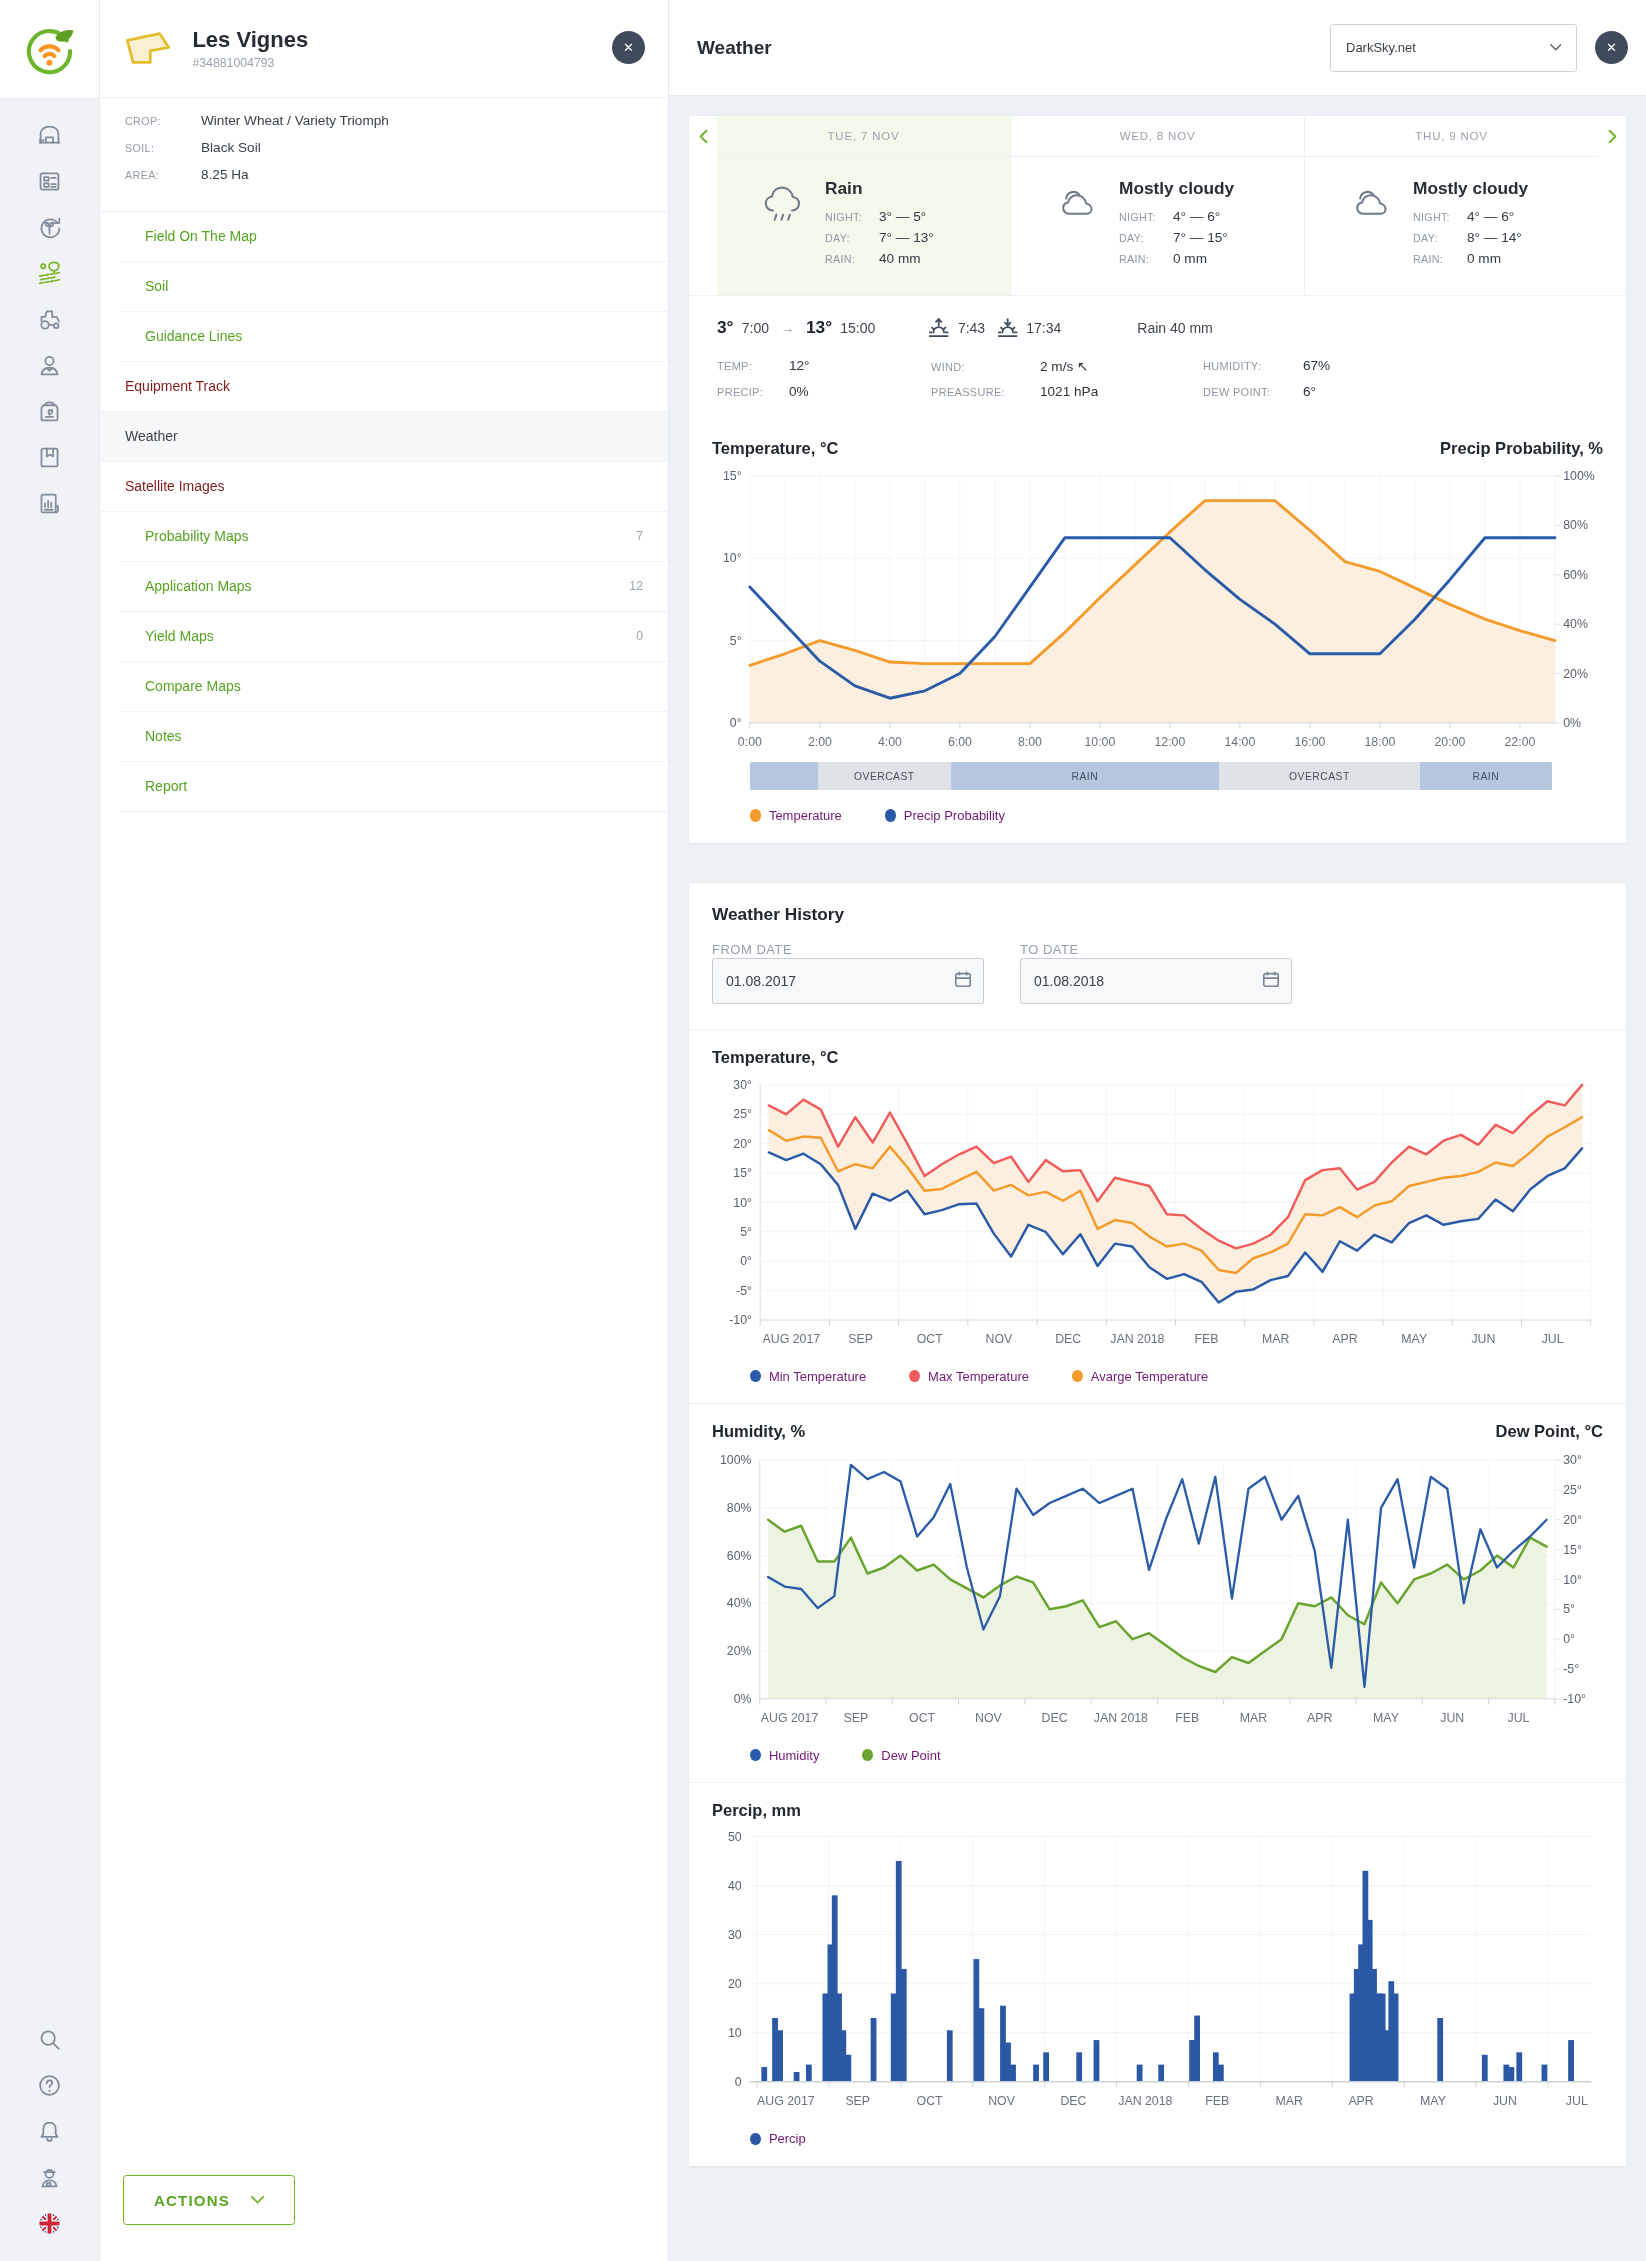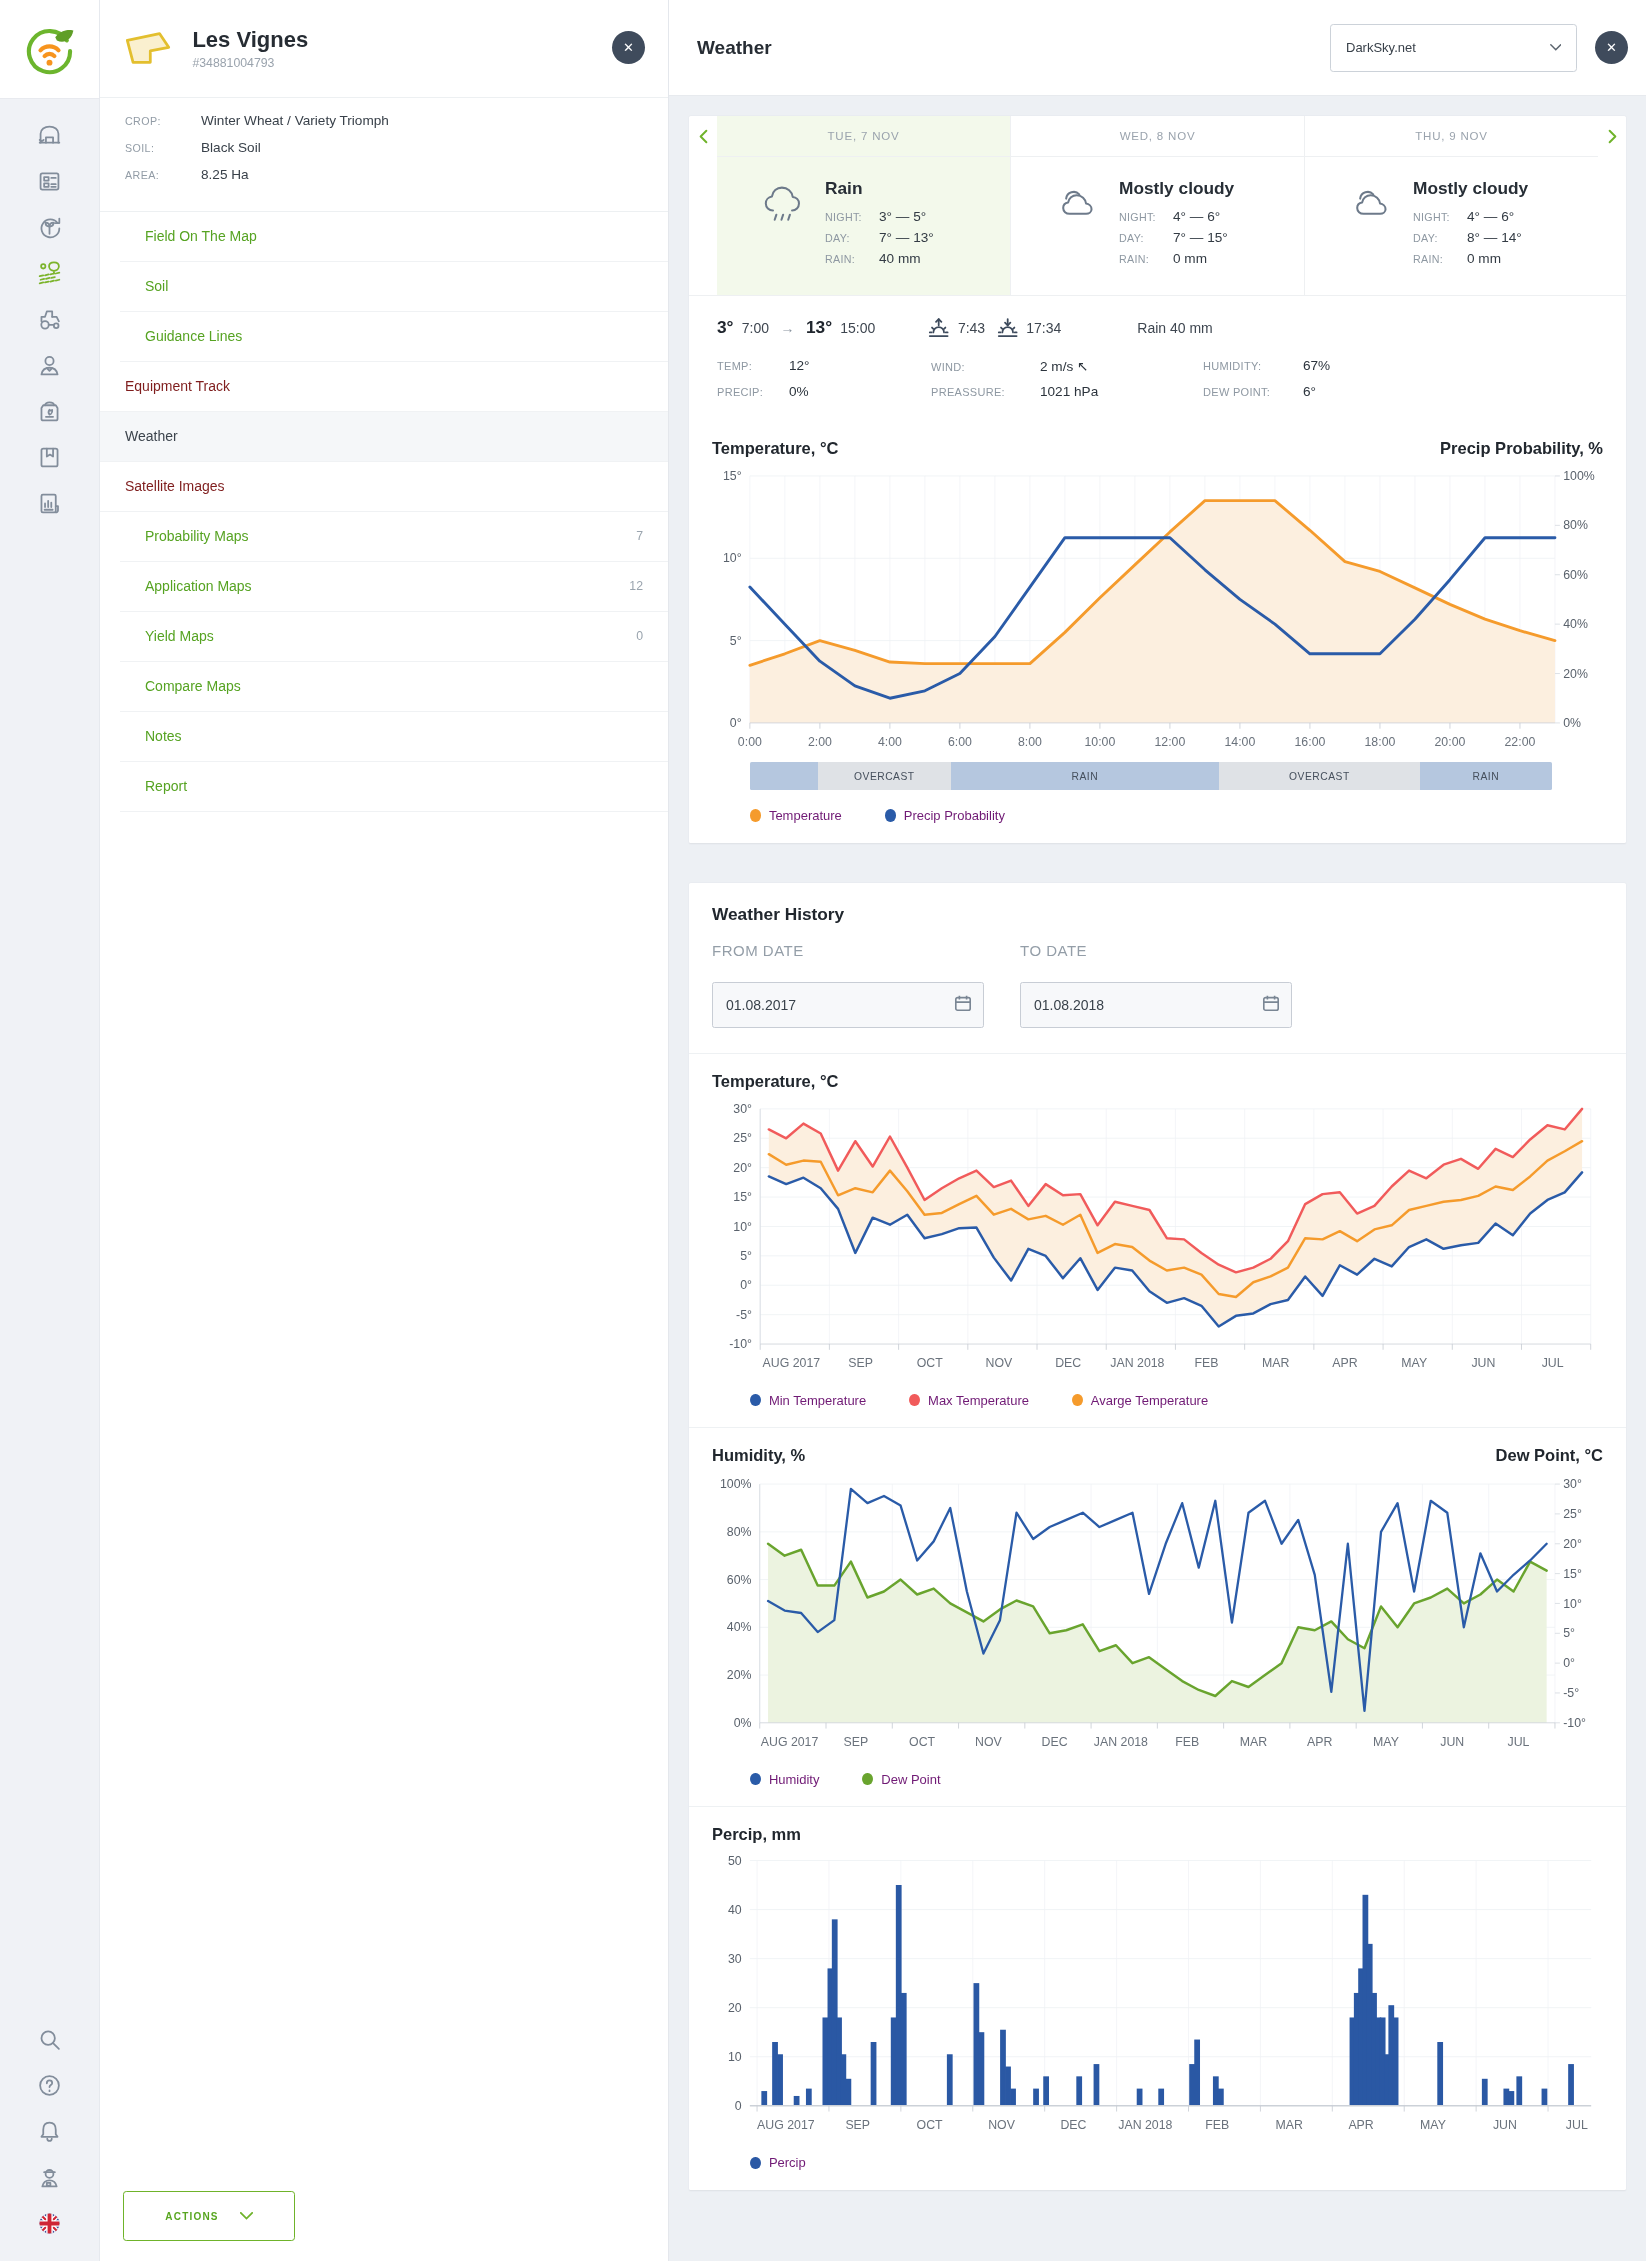--- a/index.html
+++ b/index.html
@@ -27,22 +27,22 @@
   .p-info .row{display:flex;align-items:baseline;height:27px;}
   .p-info .k{width:76px;font-size:10.7px;letter-spacing:0.4px;color:#929ca6;text-transform:uppercase;flex:none;}
   .p-info .v{font-size:13.6px;color:#39414a;}
   .menu{display:flex;flex-direction:column;}
   .mi{height:49px;border-bottom:0.8px solid #f0f2f4;display:flex;align-items:center;justify-content:space-between;
       padding:0 25px;font-size:14px;cursor:pointer;}
   .mi .cnt{color:#9aa4ae;font-size:12.3px;}
   .mi.normal{color:#56a322;margin-left:20px;}
   .mi.disabled{color:#7f1d1d;}
   .mi.active{color:#3c444d;background:#f5f7f9;}
-  .actions{position:absolute;left:23px;bottom:20px;width:170px;height:48px;border:1.2px solid #6fb32a;border-radius:3.3px;
-     color:#58a620;font-size:10px;font-weight:bold;letter-spacing:1.2px;display:flex;align-items:center;justify-content:center;
+  .actions{position:absolute;left:23px;bottom:36px;width:170px;height:48px;border:1.2px solid #6fb32a;border-radius:3.3px;
+     color:#58a620;font-size:15px;font-weight:bold;letter-spacing:1.2px;display:flex;align-items:center;justify-content:center;
      gap:21px;cursor:pointer;background:#fff;}
   
   .main{flex:1;display:flex;flex-direction:column;background:#edf0f4;min-width:0;}
   .topbar{height:95px;flex:none;background:#fff;border-bottom:0.8px solid #e7eaee;display:flex;align-items:center;padding:0 18px 0 28px;}
   .t-title{font-size:19px;font-weight:bold;color:#272d34;}
   .t-right{margin-left:auto;display:flex;align-items:center;gap:18px;}
   .select{width:247px;height:48px;border:0.8px solid #ccd2d9;border-radius:3.3px;background:#fff;display:flex;align-items:center;
      justify-content:space-between;padding:0 15px;font-size:13px;color:#39414a;cursor:pointer;box-sizing:border-box;}
   .card{margin:20px;background:#fff;border-radius:1.6px;box-shadow:0 0.8px 1.6px rgba(40,50,60,.08);}
   
@@ -82,21 +82,21 @@
   .band{display:flex;align-items:center;justify-content:center;font-size:10.3px;letter-spacing:0.5px;color:#454f5c;}
   .band.rain{background:#b5c7df;}
   .band.overcast{background:#dfe2e6;}
   .legend{display:flex;gap:43px;margin:18px 0 6.6px 38px;}
   .leg-item{display:flex;align-items:center;gap:8.2px;font-size:13px;color:#701a75;}
   .leg-dot{width:10.7px;height:12.3px;border-radius:50%;display:inline-block;}
   
   .wh{padding:21.4px 23px 25px;}
   .wh-title{font-size:17.3px;font-weight:bold;color:#21272e;}
   .wh-form{display:flex;gap:36px;margin-top:16.5px;}
-  .wh-lab{font-size:15px;letter-spacing:0.5px;color:#949ea8;margin-bottom:23px;}
+  .wh-lab{font-size:13px;letter-spacing:0.5px;color:#949ea8;margin-bottom:1px;}
   .date-box{width:272px;height:46px;background:#f7f8fa;border:0.8px solid #c8cdd5;border-radius:2.5px;display:flex;align-items:center;
      justify-content:space-between;padding:0 11px;box-sizing:border-box;cursor:pointer;}
   .date-box input{border:none;background:transparent;font-size:14px;color:#39424b;font-family:"Liberation Sans",sans-serif;width:165px;outline:none;}
   .cal svg{stroke:#7a8694;fill:none;stroke-width:1.8;}
   svg.chart text{font-family:"Liberation Sans",sans-serif;}
 </style>
 </head>
 <body>
 
 <div class="app">

